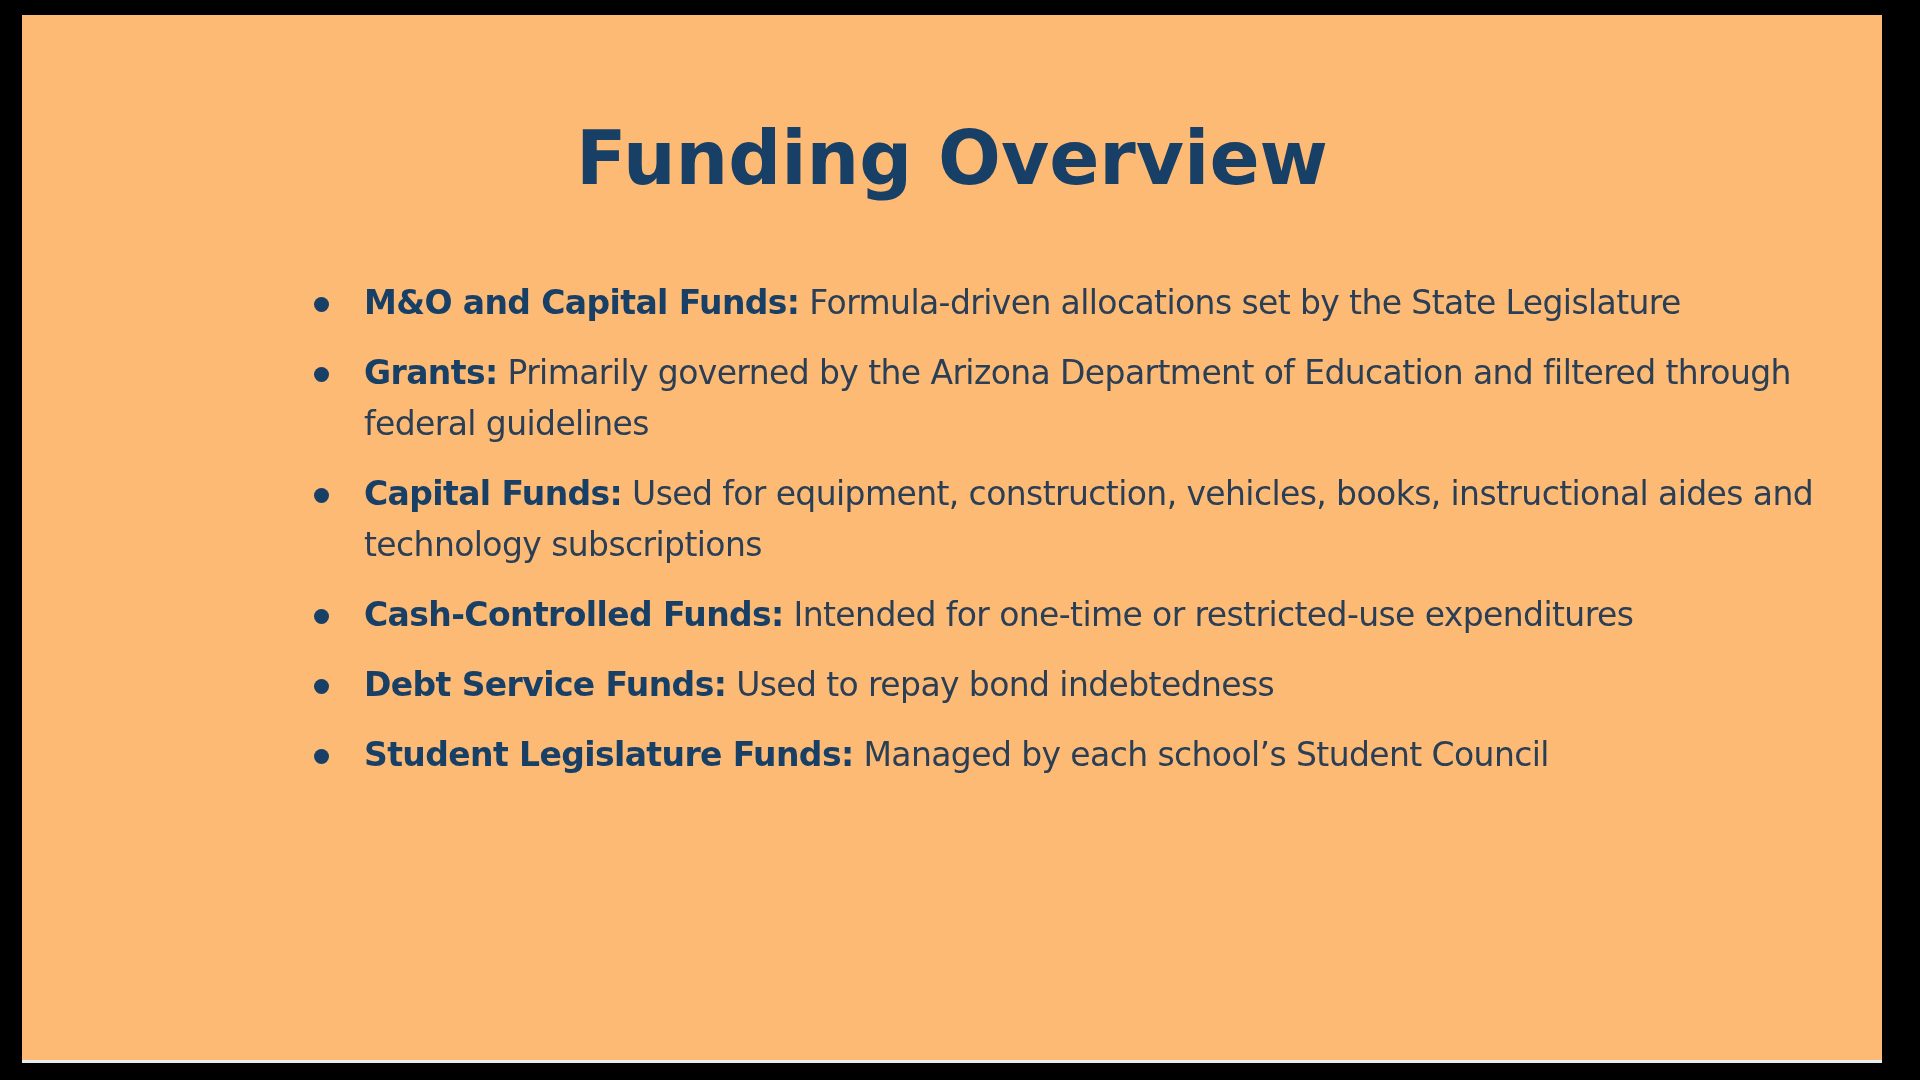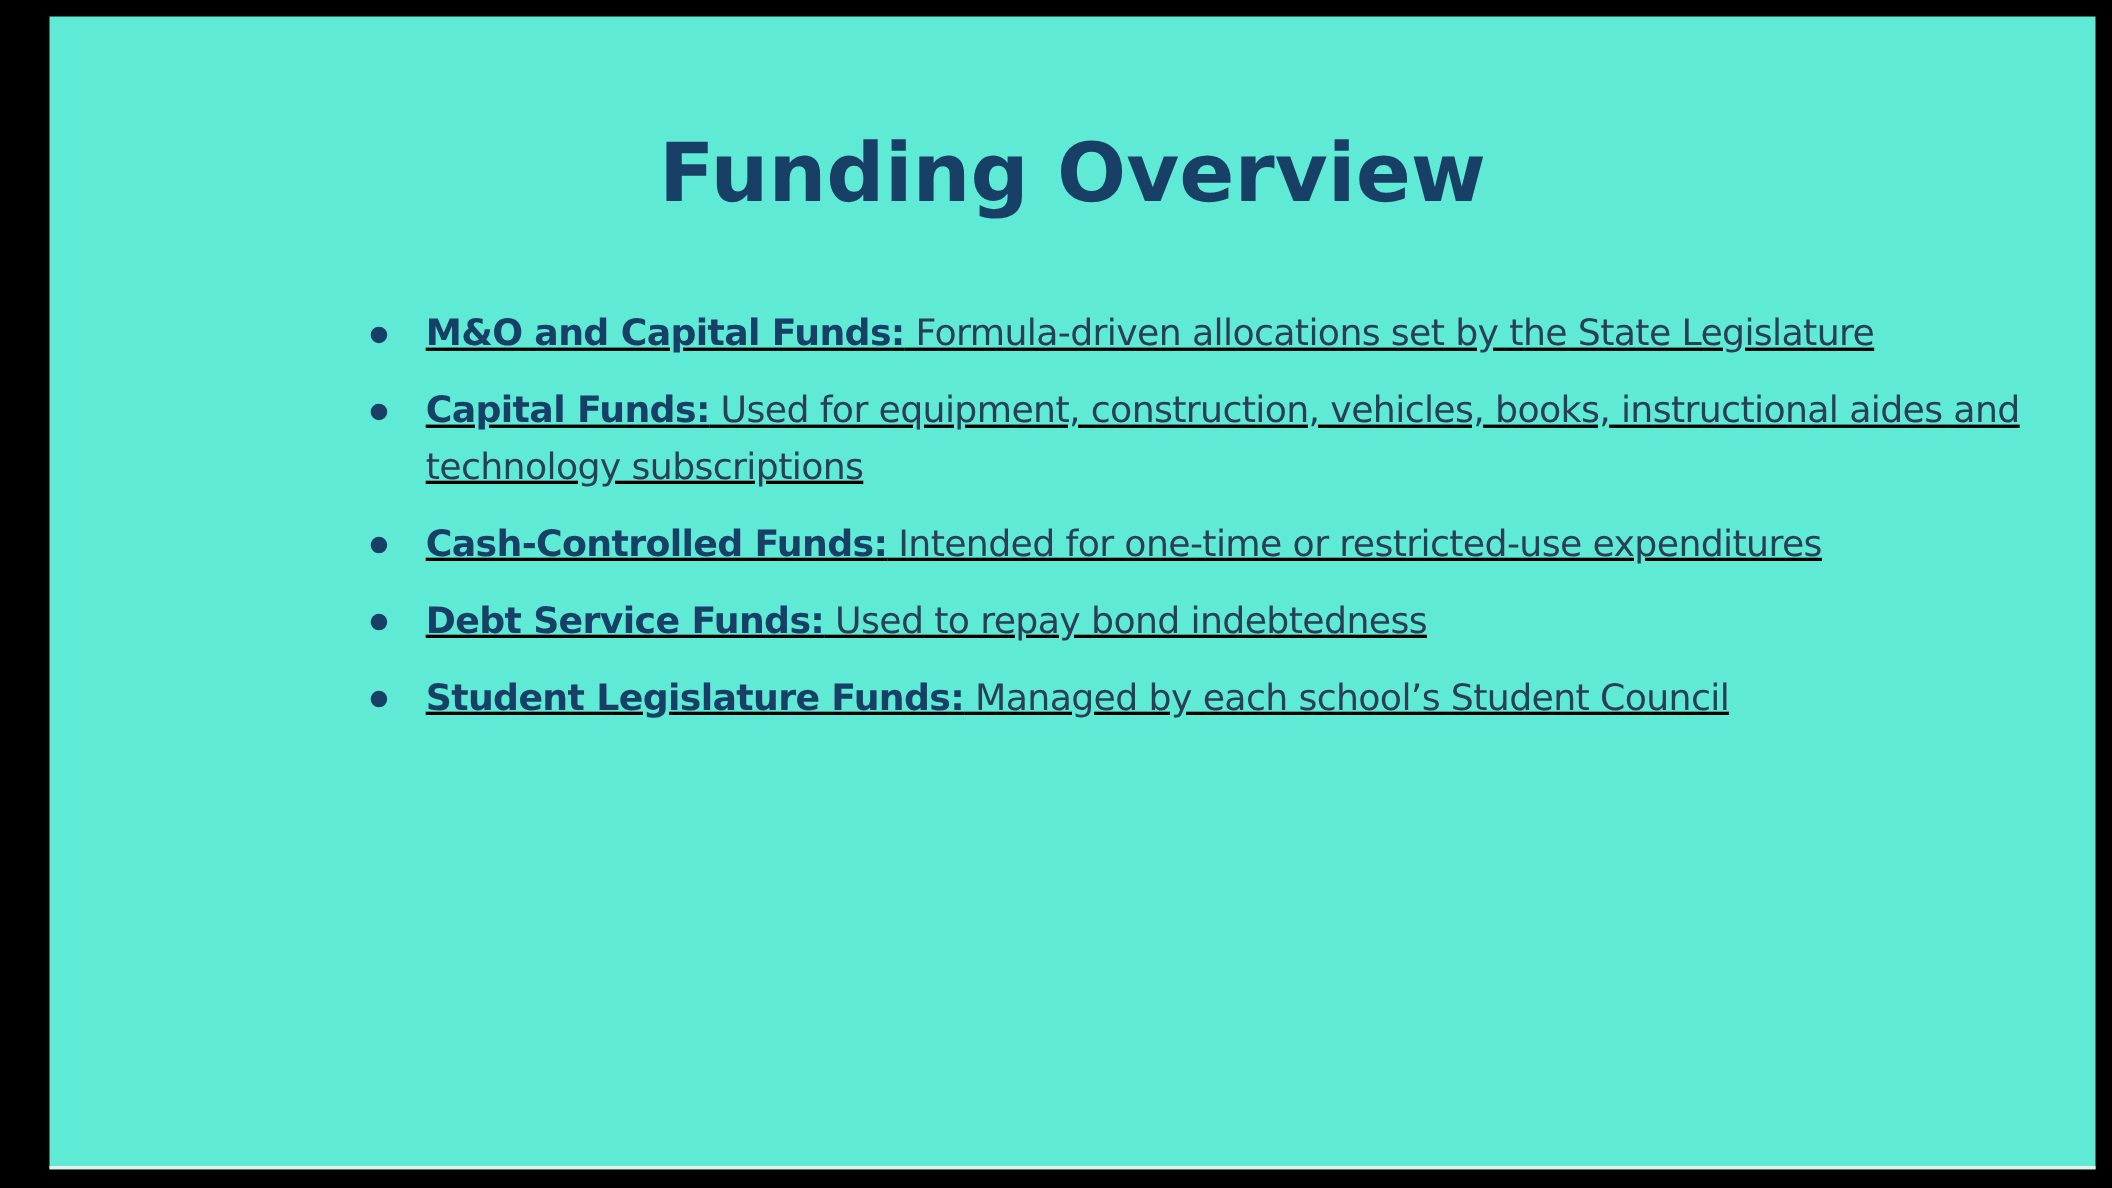--- a/index.html
+++ b/index.html
@@ -1,32 +1,36 @@
 <!DOCTYPE html>
 <html><head>
   <meta charset="utf-8">
   <style>
     html, body { margin:0; padding:0; }
     body { width:1920px; height:1080px; background:#000; position:relative; overflow:hidden; font-family:"DejaVu Sans", sans-serif; }
-    .slide { position:absolute; left:45px; top:15px; width:1860px; height:1048px; background:#5eead4; border-bottom:3px solid #e6eeee; box-sizing:border-box; }
+    .slide { position:absolute; left:22px; top:15px; width:1860px; height:1048px; background:#fdba74; border-bottom:3px solid #e6eeee; box-sizing:border-box; }
     .title { position:absolute; left:0; right:0; top:100px; text-align:center; font-size:74px; font-weight:bold; color:#183f66; letter-spacing:0px; }
-    .list { position:absolute; left:282px; top:262px; width:1530px; margin:0; padding:0; list-style:none;text-decoration:underline; }
+    .list { position:absolute; left:282px; top:262px; width:1530px; margin:0; padding:0; list-style:none; }
     .item { position:relative; padding-left:60px; font-size:33px; line-height:51px; color:#2a3e55; margin-bottom:19px; letter-spacing:-0.6px; }
     .bullet { position:absolute; left:10px; top:20px; width:15px; height:15px; border-radius:50%; background:#183f66; }
     .label { font-weight:bold; color:#183f66; }
   </style>
 </head>
 <body>
 
 <div class="slide">
   <div class="title">Funding Overview</div>
   <ul class="list">
     <li class="item">
       <span class="bullet"></span>
       <span class="label">M&amp;O and Capital Funds:</span><span> Formula-driven allocations set by the State Legislature</span>
+    </li>
+    <li class="item">
+      <span class="bullet"></span>
+      <span class="label">Grants:</span><span> Primarily governed by the Arizona Department of Education and filtered through federal guidelines</span>
     </li>
     <li class="item">
       <span class="bullet"></span>
       <span class="label">Capital Funds:</span><span> Used for equipment, construction, vehicles, books, instructional aides and technology subscriptions</span>
     </li>
     <li class="item">
       <span class="bullet"></span>
       <span class="label">Cash-Controlled Funds:</span><span> Intended for one-time or restricted-use expenditures</span>
     </li>
     <li class="item">

